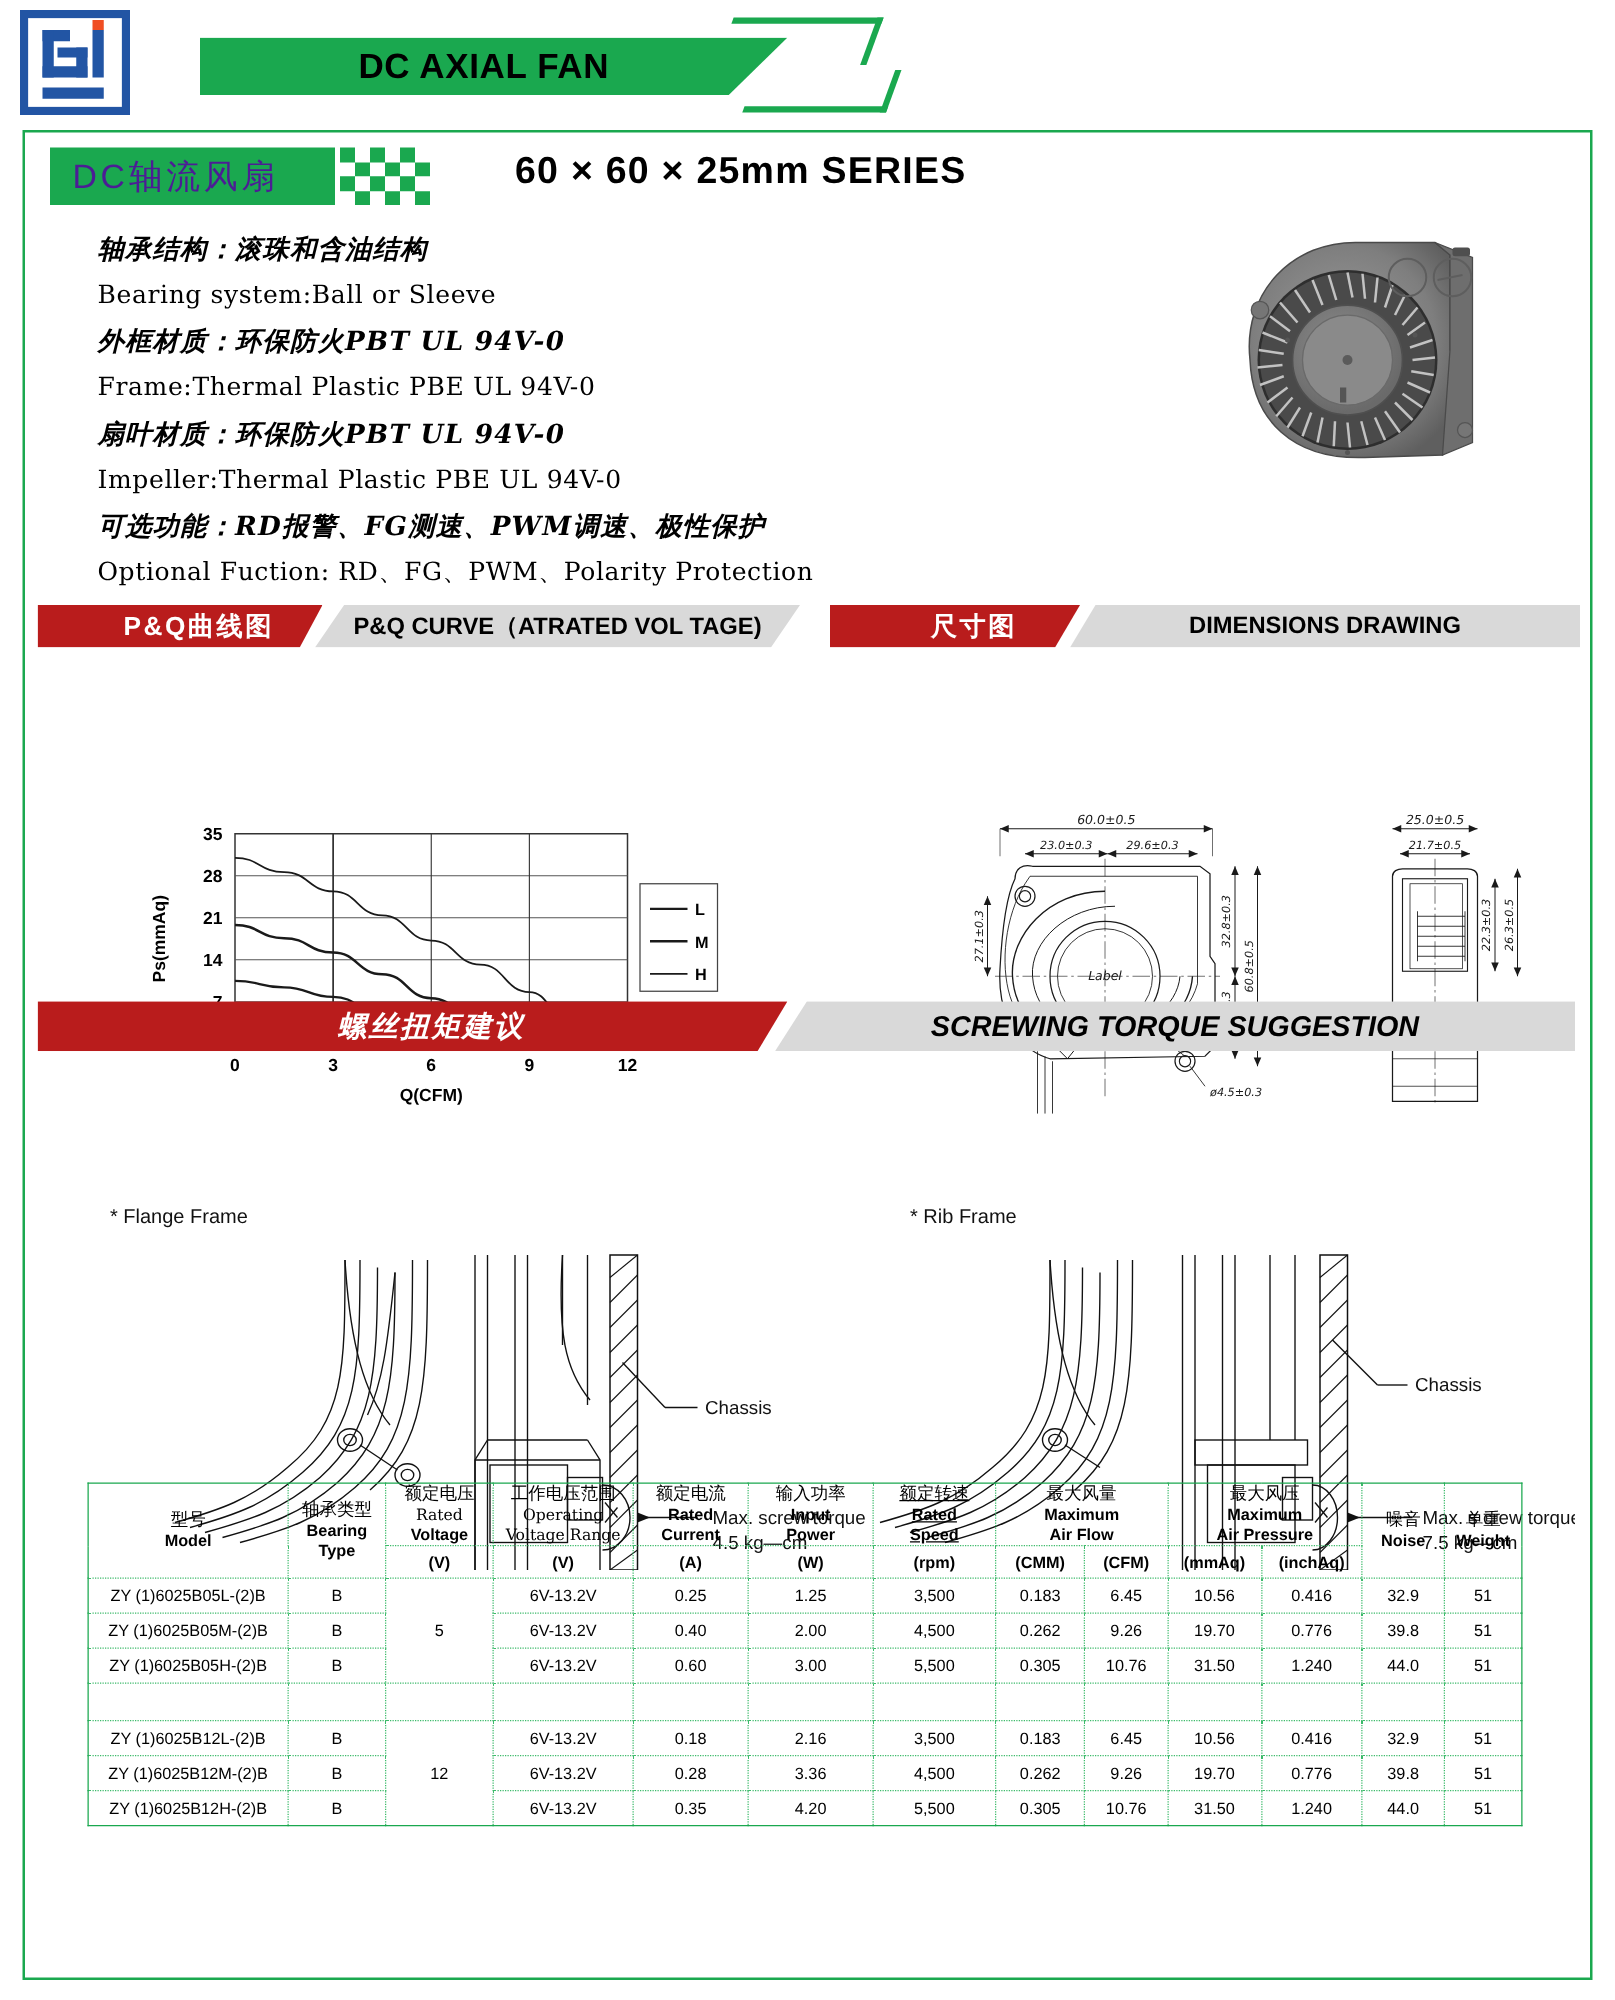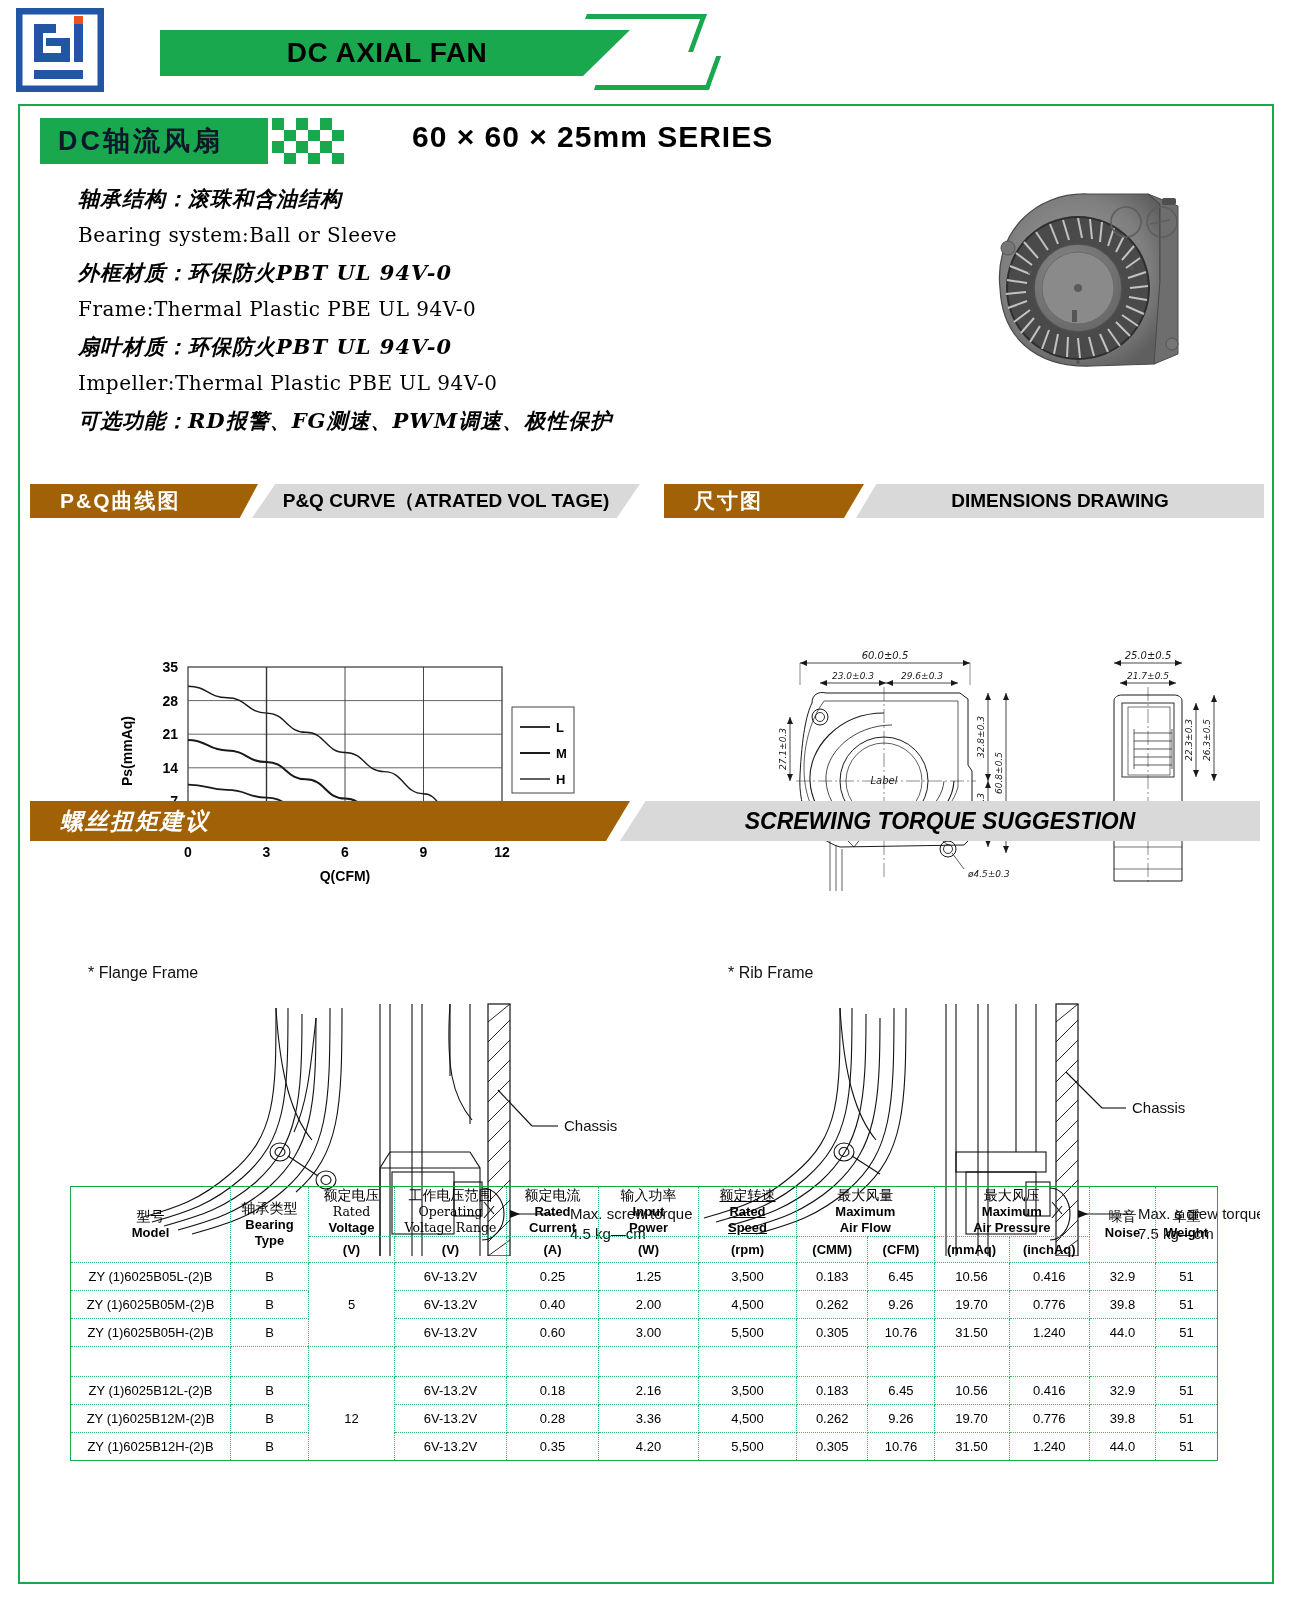--- a/index.html
+++ b/index.html
@@ -43,21 +43,21 @@
     width: 1256px; height: 1480px;
     border: 2px solid #1aa84f;
   }
 
   
   .series-row { position: absolute; left: 12px; top: 12px; width: 1230px; height: 50px; }
   .series-tag {
     position: absolute; left: 8px; top: 0; height: 46px; width: 228px;
     background: #1aa84f; display: flex; align-items: center; padding-left: 18px;
   }
-  .series-tag span { color: #0f172a; font-size: 27px; font-weight: bold; letter-spacing: 3px; }
+  .series-tag span { color: #4c1d95; font-size: 27px; font-weight: normal; letter-spacing: 3px; }
   .checker { position: absolute; left: 240px; top: 0; width: 72px; height: 46px; }
   .checker i {
     position: absolute; width: 12px; height: 11.5px; background: #1aa84f; display: block;
   }
   .series-title {
     position: absolute; left: 380px; top: 2px;
     font-size: 30px; font-weight: bold; letter-spacing: 1px;
   }
 
   
@@ -65,22 +65,22 @@
   .spec-line { height: 37px; line-height: 37px; white-space: nowrap; }
   .spec-cn { font-family: "DejaVu Serif", serif; font-size: 21px; font-weight: bold; letter-spacing: 1px; font-style: italic; }
   .spec-en { font-family: "DejaVu Serif", serif; font-size: 20px; letter-spacing: .5px; }
 
   
   .product-photo { position: absolute; right: 80px; top: 70px; width: 220px; height: 210px; }
 
   
   .sec-bar { position: absolute; height: 34px; }
   .sec-green {
-    position: absolute; left: 0; top: 0; height: 34px; background: #a16207;
-    display: flex; align-items: center; padding-left: 30px;
+    position: absolute; left: 0; top: 0; height: 34px; background: #b91c1c;
+    display: flex; align-items: center; padding-left: 30px; justify-content: center;
   }
   .sec-green span { color: #fff; font-size: 21px; font-weight: bold; letter-spacing: 2px; }
   .sec-grey {
     position: absolute; top: 0; height: 34px; background: #d9d9d9;
     display: flex; align-items: center; justify-content: center;
   }
   .sec-grey span { font-size: 19px; font-weight: bold; }
 
   
   .chart-area { position: absolute; left: 90px; top: 543px; width: 470px; height: 245px; }
@@ -166,20 +166,21 @@
   </div>
 
   <div class="spec-list">
     <div class="spec-line spec-cn">轴承结构：滚珠和含油结构</div>
     <div class="spec-line spec-en">Bearing system:Ball or Sleeve</div>
     <div class="spec-line spec-cn">外框材质：环保防火PBT UL 94V-0</div>
     <div class="spec-line spec-en">Frame:Thermal Plastic PBE UL 94V-0</div>
     <div class="spec-line spec-cn">扇叶材质：环保防火PBT UL 94V-0</div>
     <div class="spec-line spec-en">Impeller:Thermal Plastic PBE UL 94V-0</div>
     <div class="spec-line spec-cn">可选功能：RD报警、FG测速、PWM调速、极性保护</div>
+    <div class="spec-line spec-en">Optional Fuction: RD、FG、PWM、Polarity Protection</div>
   </div>
 
   <div class="product-photo">
     <svg width="220" height="210" viewBox="0 0 220 210">
       <defs>
         <radialGradient id="bodyg" cx="45%" cy="45%" r="62%">
           <stop offset="0%" stop-color="#9d9d9d"></stop>
             <stop offset="70%" stop-color="#7e7e7e"></stop>
           <stop offset="100%" stop-color="#5f5f5f"></stop>
         </radialGradient>

